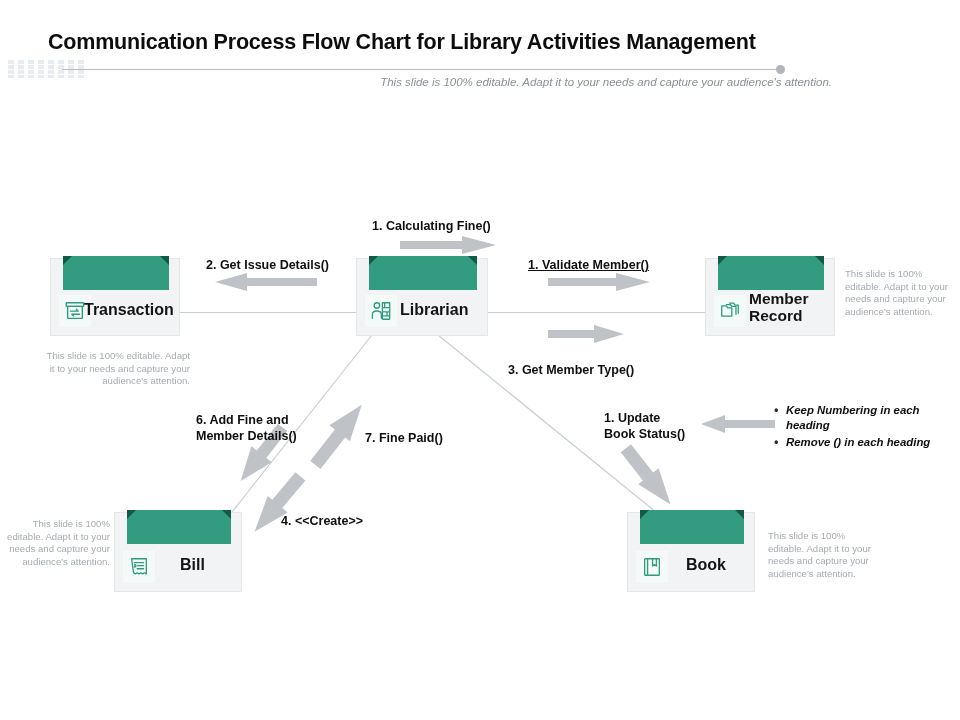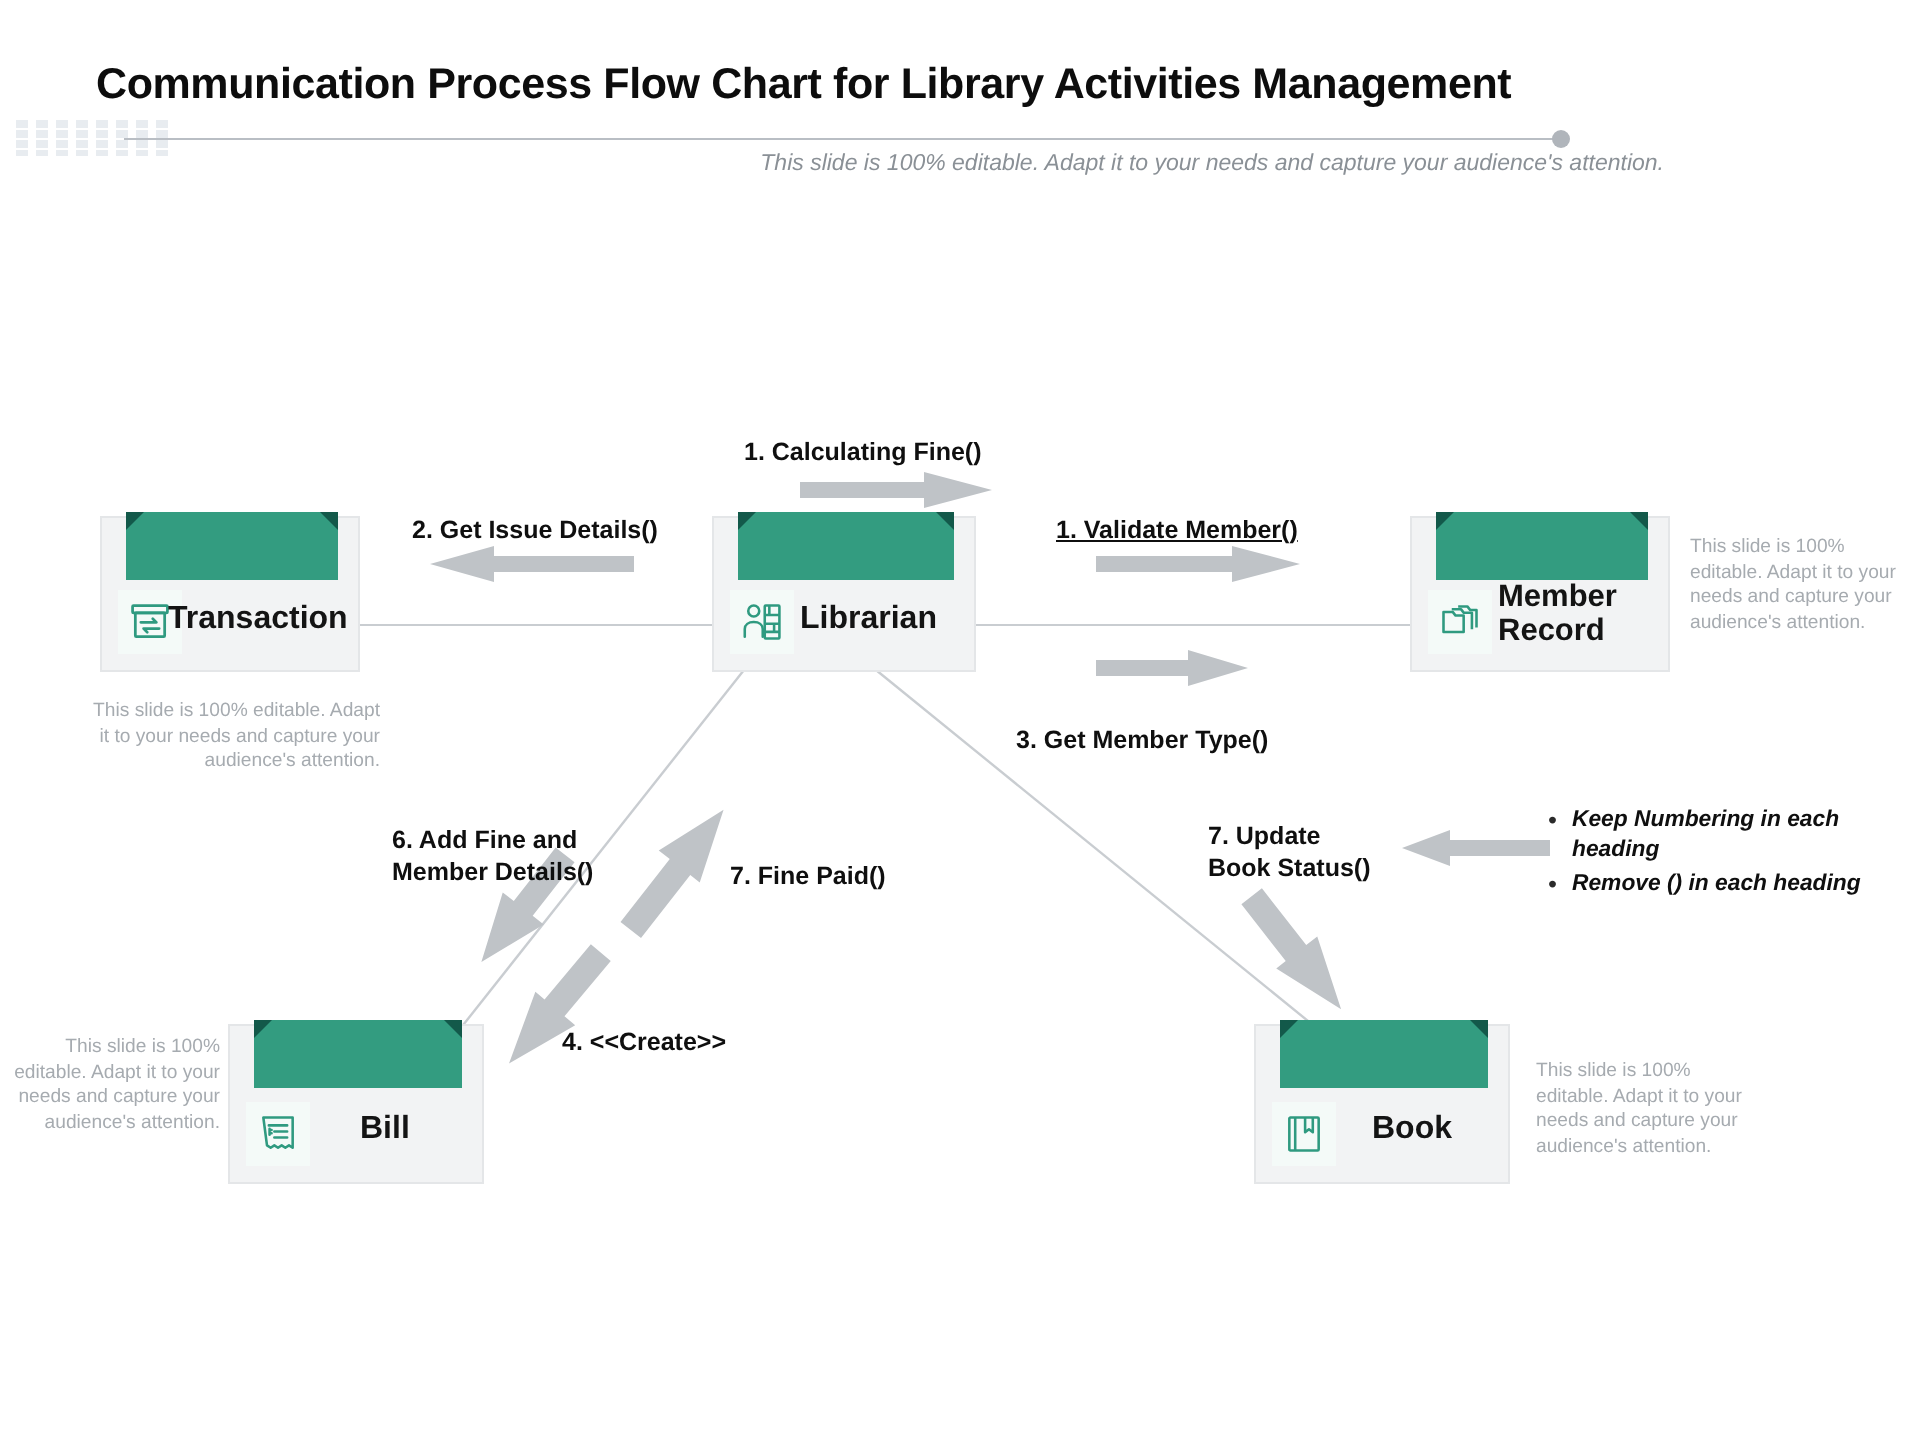--- a/index.html
+++ b/index.html
@@ -231,21 +231,21 @@
   </div>
   <div class="card-label" style="left:686px;top:556px;font-size:16px;">Book</div>
 
   <div class="alabel" style="left:372px;top:218px;">1. Calculating Fine()</div>
   <div class="alabel" style="left:206px;top:257px;text-align:right;">2. Get Issue Details()</div>
   <div class="alabel" style="left:528px;top:257px;text-decoration:underline;">1. Validate Member()</div>
   <div class="alabel" style="left:508px;top:362px;">3. Get Member Type()</div>
   <div class="alabel" style="left:196px;top:364px;margin-top:48px;">6. Add Fine and
 Member Details()</div>
   <div class="alabel" style="left:365px;top:430px;">7. Fine Paid()</div>
-  <div class="alabel" style="left:604px;top:410px;">7. Update
+  <div class="alabel" style="left:604px;top:410px;">1. Update
 Book Status()</div>
   <div class="alabel" style="left:281px;top:513px;">4. &lt;&lt;Create&gt;&gt;</div>
 
   <div class="filler r" style="left:40px;top:350px;width:150px;">This slide is 100% editable. Adapt it to your needs and capture your audience's attention.</div>
   <div class="filler l" style="left:845px;top:268px;width:112px;">This slide is 100% editable. Adapt it to your needs and capture your audience's attention.</div>
   <div class="filler r" style="left:6px;top:518px;width:104px;">This slide is 100% editable. Adapt it to your needs and capture your audience's attention.</div>
   <div class="filler l" style="left:768px;top:530px;width:110px;">This slide is 100% editable. Adapt it to your needs and capture your audience's attention.</div>
 
   <div class="note" style="left:772px;top:403px;width:180px;">
     <ul>

